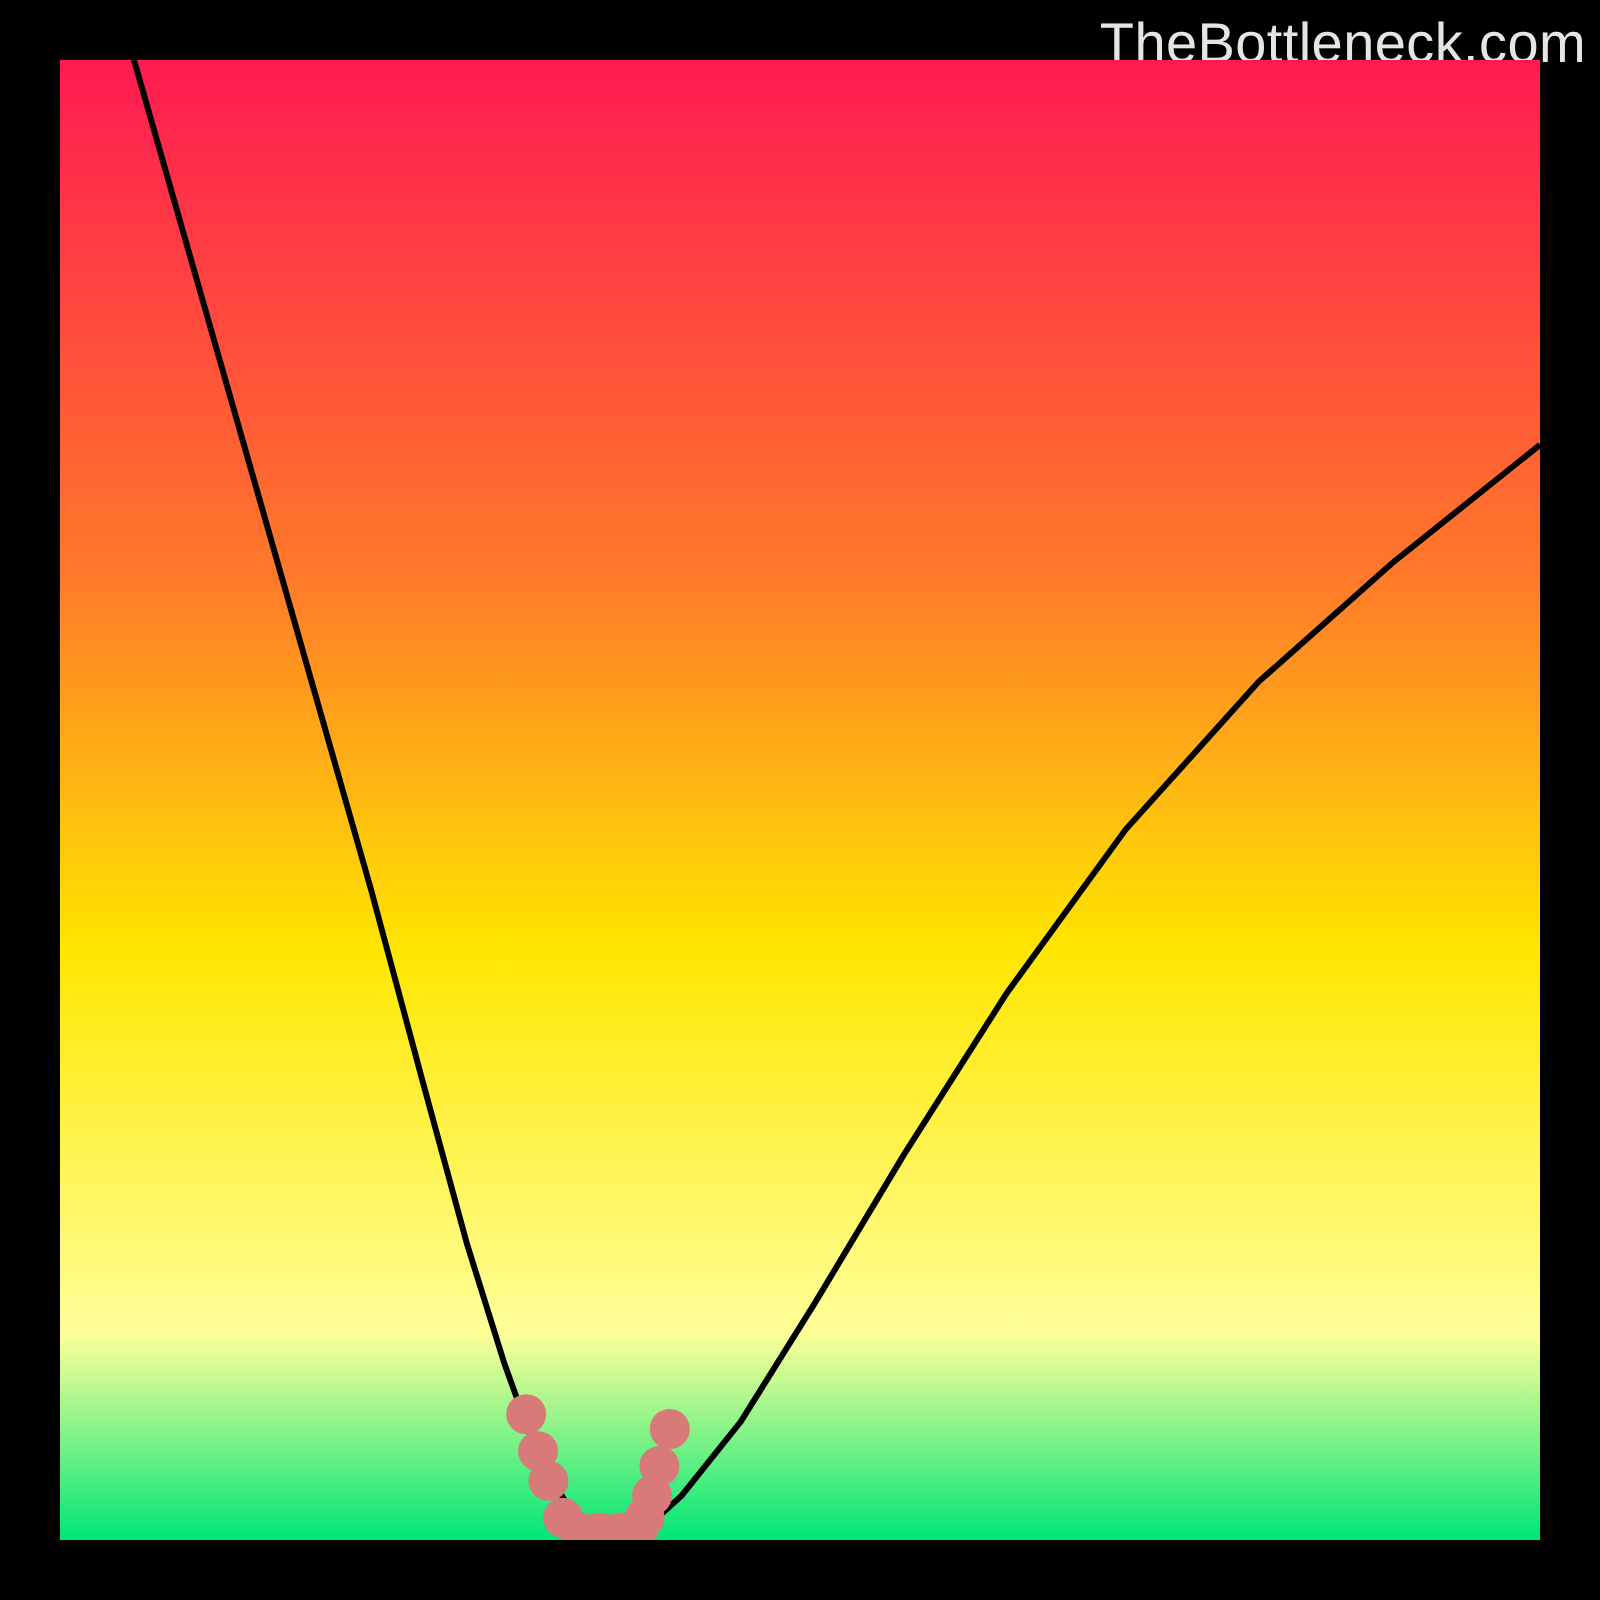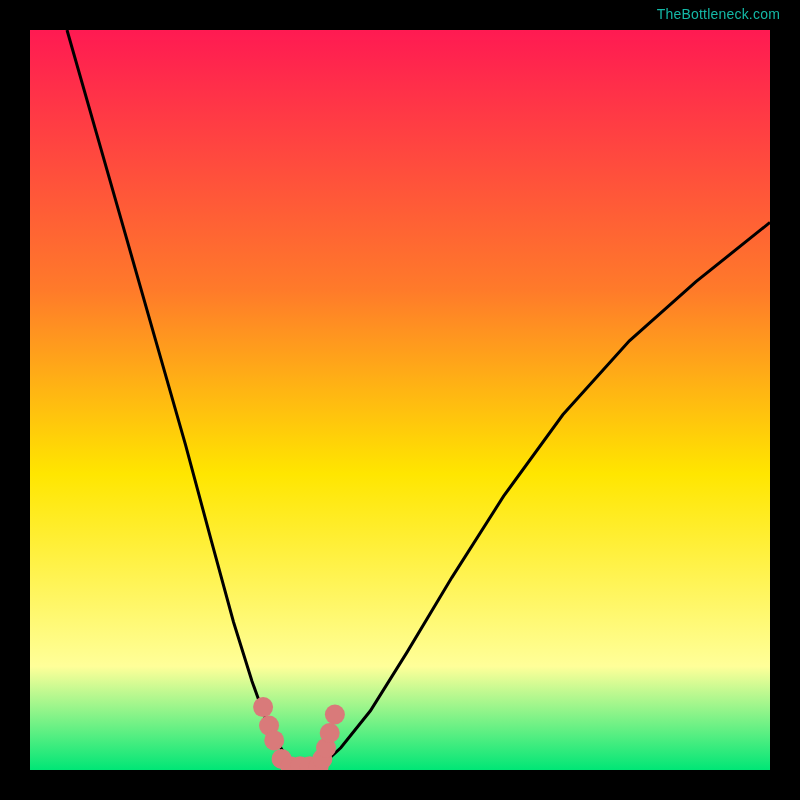--- a/index.html
+++ b/index.html
@@ -13,24 +13,24 @@
   .plot-area {
     position: absolute;
     left: 30px;
     top: 30px;
     width: 740px;
     height: 740px;
   }
   .watermark {
     position: absolute;
     top: 6px;
-    right: 20px;
+    right: 7px;
     font-family: Arial, Helvetica, sans-serif;
-    font-size: 14px;
-    color: #14b8a6;
+    font-size: 28px;
+    color: #e5e5e5;
     letter-spacing: 0.2px;
   }
   svg { display: block; }
 </style>
 </head>
 <body>
 
 <div class="frame">
   <div class="watermark">TheBottleneck.com</div>
   <div class="plot-area">

